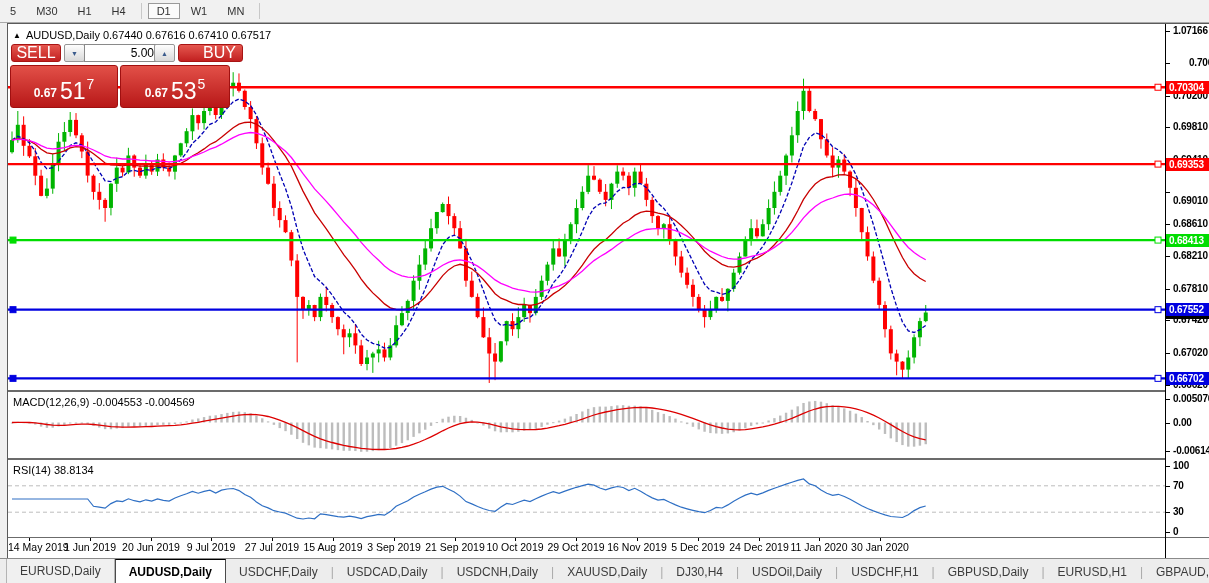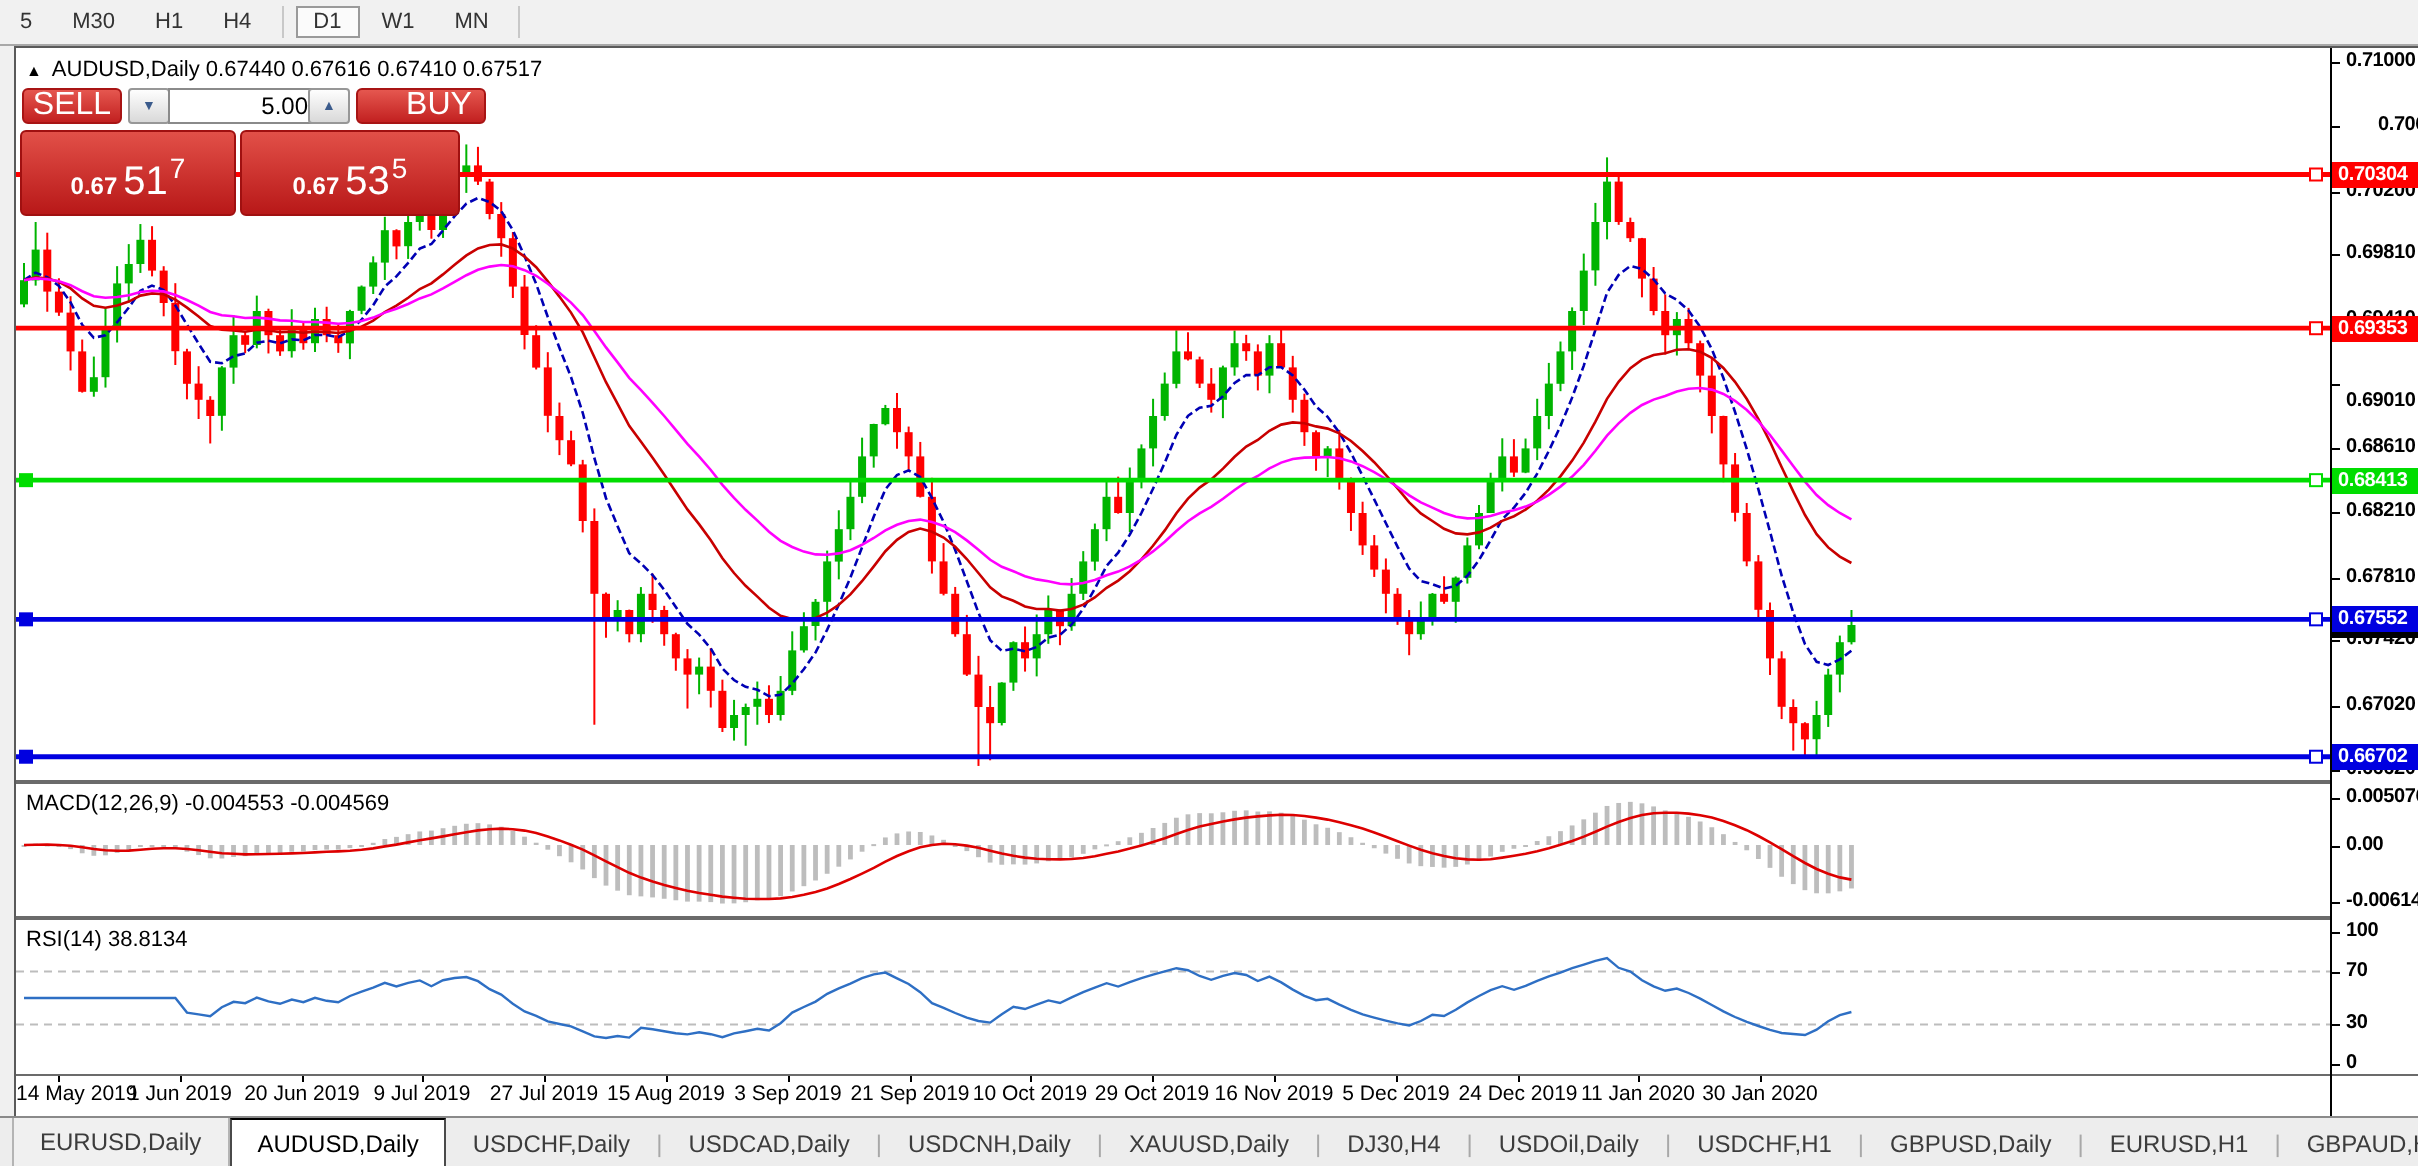--- a/index.html
+++ b/index.html
@@ -25,38 +25,38 @@
   #trade{position:absolute;left:10px;top:44px;width:219px;height:61px;}
   .redbtn{position:absolute;background:linear-gradient(#e5574f,#c22020);border:1px solid #a81414;border-radius:3px;
           color:#fff;font-size:16px;display:flex;align-items:center;justify-content:center;}
   .spin{position:absolute;background:linear-gradient(#fefefe,#d9d9d9);border:1px solid #979797;border-radius:2px;
         color:#3b5b8c;font-size:7px;display:flex;align-items:center;justify-content:center;}
   #vol-field{position:absolute;left:74px;top:0;width:69px;height:16px;background:#fff;border:1px solid #8a8a8a;
              font-size:12px;color:#000;text-align:right;padding-right:4px;line-height:16px;}
   .pricebox{position:absolute;top:21px;height:38px;background:linear-gradient(#e25048,#b81818);border:1px solid #a01010;
             border-radius:3px;color:#fff;display:flex;align-items:flex-end;justify-content:center;padding-bottom:3px;}
   .pricebox .pp{font-size:12px;font-weight:bold;margin-right:3px;margin-bottom:4px;}
-  .pricebox .pb{font-size:20px;line-height:26px;}
+  .pricebox .pb{font-size:23px;line-height:26px;}
   .pricebox .ps{font-size:14px;margin-left:1px;margin-bottom:12px;}
   
   #axis{position:absolute;left:1166px;top:24px;width:43px;height:513px;background:#fff;}
   .tickmark{position:absolute;left:0;width:4px;height:1px;background:#000;}
   .ticklab{position:absolute;left:7px;font-size:10px;font-weight:bold;letter-spacing:-0.2px;color:#000;white-space:nowrap;}
   .chip{position:absolute;left:0;width:43px;height:13px;line-height:13px;font-size:10px;font-weight:bold;
         letter-spacing:-0.2px;color:#fff;padding-left:3px;box-sizing:border-box;white-space:nowrap;}
   
   #dates{position:absolute;left:8px;top:538px;width:1157px;height:19px;background:#fff;overflow:hidden;}
   .dlab{position:absolute;top:3px;font-size:10.5px;color:#000;white-space:nowrap;transform:translateX(-50%);}
   .dtick{position:absolute;top:0;width:1px;height:3px;background:#000;}
   
   #tabs{position:absolute;left:0;top:558px;width:1209px;height:25px;background:#ededed;border-top:1px solid #8a8a8a;
         display:flex;align-items:stretch;}
   .tab{font-size:12px;color:#3c3c3c;display:flex;align-items:center;padding:0 13px;cursor:default;white-space:nowrap;}
   .tab.boxed{background:#f0f0f0;border:1px solid #b4b4b4;border-top:none;margin-left:6px;}
-  .tab.active{background:#fff;border:1px solid #4a4a4a;border-top:1px solid #000;color:#000;font-weight:normal;}
+  .tab.active{background:#fff;border:1px solid #4a4a4a;border-top:1px solid #000;color:#000;font-weight:bold;}
   .tsep{color:#a8a8a8;font-size:12px;display:flex;align-items:center;}
 </style>
 </head>
 <body>
 
 <div id="stage">
 
   <div id="tf-bar">
       <div class="tf">5</div>
       <div class="tf">M30</div>
@@ -571,21 +571,21 @@
   <svg id="rsi-svg" style="left:8px;top:460px;" width="1157" height="77">
       <line x1="0" y1="25.8" x2="1157" y2="25.8" stroke="#bdbdbd" stroke-width="1" stroke-dasharray="4,3"></line>
       <line x1="0" y1="52.2" x2="1157" y2="52.2" stroke="#bdbdbd" stroke-width="1" stroke-dasharray="4,3"></line>
       <polyline points="4.0,39.0 9.8,39.0 15.6,39.0 21.5,39.0 27.3,39.0 33.1,39.0 38.9,39.0 44.7,39.0 50.6,39.0 56.4,39.0 62.2,39.0 68.0,39.0 73.8,39.0 79.7,39.0 85.5,46.3 91.3,47.2 97.1,48.1 102.9,43.6 108.8,40.9 114.6,41.6 120.4,38.8 126.2,40.7 132.0,41.9 137.9,39.8 143.7,41.1 149.5,38.9 155.3,40.4 161.1,41.1 167.0,38.0 172.8,35.8 178.6,33.8 184.4,31.4 190.2,33.2 196.1,31.4 201.9,30.2 207.7,33.1 213.5,30.1 219.3,29.0 225.2,28.5 231.0,30.6 236.8,34.6 242.6,37.3 248.4,41.9 254.3,45.7 260.1,47.9 265.9,50.7 271.7,52.0 277.5,53.2 283.4,55.7 289.2,58.2 295.0,59.0 300.8,58.0 306.6,58.8 312.5,53.9 318.3,54.6 324.1,55.6 329.9,56.6 335.7,57.2 341.6,56.1 347.4,57.1 353.2,58.6 359.0,56.7 364.8,55.6 370.7,54.4 376.5,55.2 382.3,51.6 388.1,46.3 393.9,43.5 399.8,40.8 405.6,36.9 411.4,34.2 417.2,31.8 423.0,29.1 428.9,27.2 434.7,26.3 440.5,29.2 446.3,32.0 452.1,36.1 458.0,41.6 463.8,43.9 469.6,46.5 475.4,48.8 481.2,50.5 487.1,51.3 492.9,47.1 498.7,43.4 504.5,44.5 510.3,42.3 516.2,40.2 522.0,41.5 527.8,38.7 533.6,36.1 539.4,33.8 545.3,31.6 551.1,33.3 556.9,31.1 562.7,29.1 568.5,27.3 574.4,25.7 580.2,24.1 586.0,25.1 591.8,28.0 597.6,29.9 603.5,27.9 609.3,26.5 615.1,27.5 620.9,30.5 626.7,28.3 632.6,31.2 638.4,34.8 644.2,37.9 650.0,40.1 655.8,39.4 661.7,42.3 667.5,44.9 673.3,47.2 679.1,48.8 684.9,50.3 690.8,51.7 696.6,52.7 702.4,50.5 708.2,47.4 714.0,48.0 719.9,44.9 725.7,41.2 731.5,38.0 737.3,35.1 743.1,33.1 749.0,34.9 754.8,32.9 760.6,30.4 766.4,28.2 772.2,26.3 778.1,24.1 783.9,22.3 789.7,20.4 795.5,19.0 801.3,23.9 807.2,25.8 813.0,30.1 818.8,33.2 824.6,35.4 830.4,34.3 836.3,36.5 842.1,39.3 847.9,42.5 853.7,45.7 859.5,48.5 865.4,50.9 871.2,53.0 877.0,54.9 882.8,56.5 888.6,57.0 894.5,57.5 900.3,54.8 906.1,50.6 911.9,47.6 917.7,46.0" fill="none" stroke="#2e6fc4" stroke-width="1.2"></polyline>
     </svg>
   <div class="pane-sep" style="top:537px;height:1px;"></div>
 
   <div id="vaxis-line"></div>
   <div id="axis">
       <div class="tickmark" style="top:7px;"></div>
-      <div class="ticklab" style="top:1px;">0.71000</div>
+      <div class="ticklab" style="top:1px;">1.07166</div>
       <div class="tickmark" style="top:39px;"></div>
       <div class="ticklab" style="top:33px;margin-left:16px;">0.70600</div>
       <div class="tickmark" style="top:72px;"></div>
       <div class="ticklab" style="top:66px;">0.70200</div>
       <div class="tickmark" style="top:103px;"></div>
       <div class="ticklab" style="top:97px;">0.69810</div>
       <div class="tickmark" style="top:136px;"></div>
       <div class="ticklab" style="top:130px;">0.69410</div>
       <div class="tickmark" style="top:168px;"></div>
       <div class="ticklab" style="top:171px;">0.69010</div>

